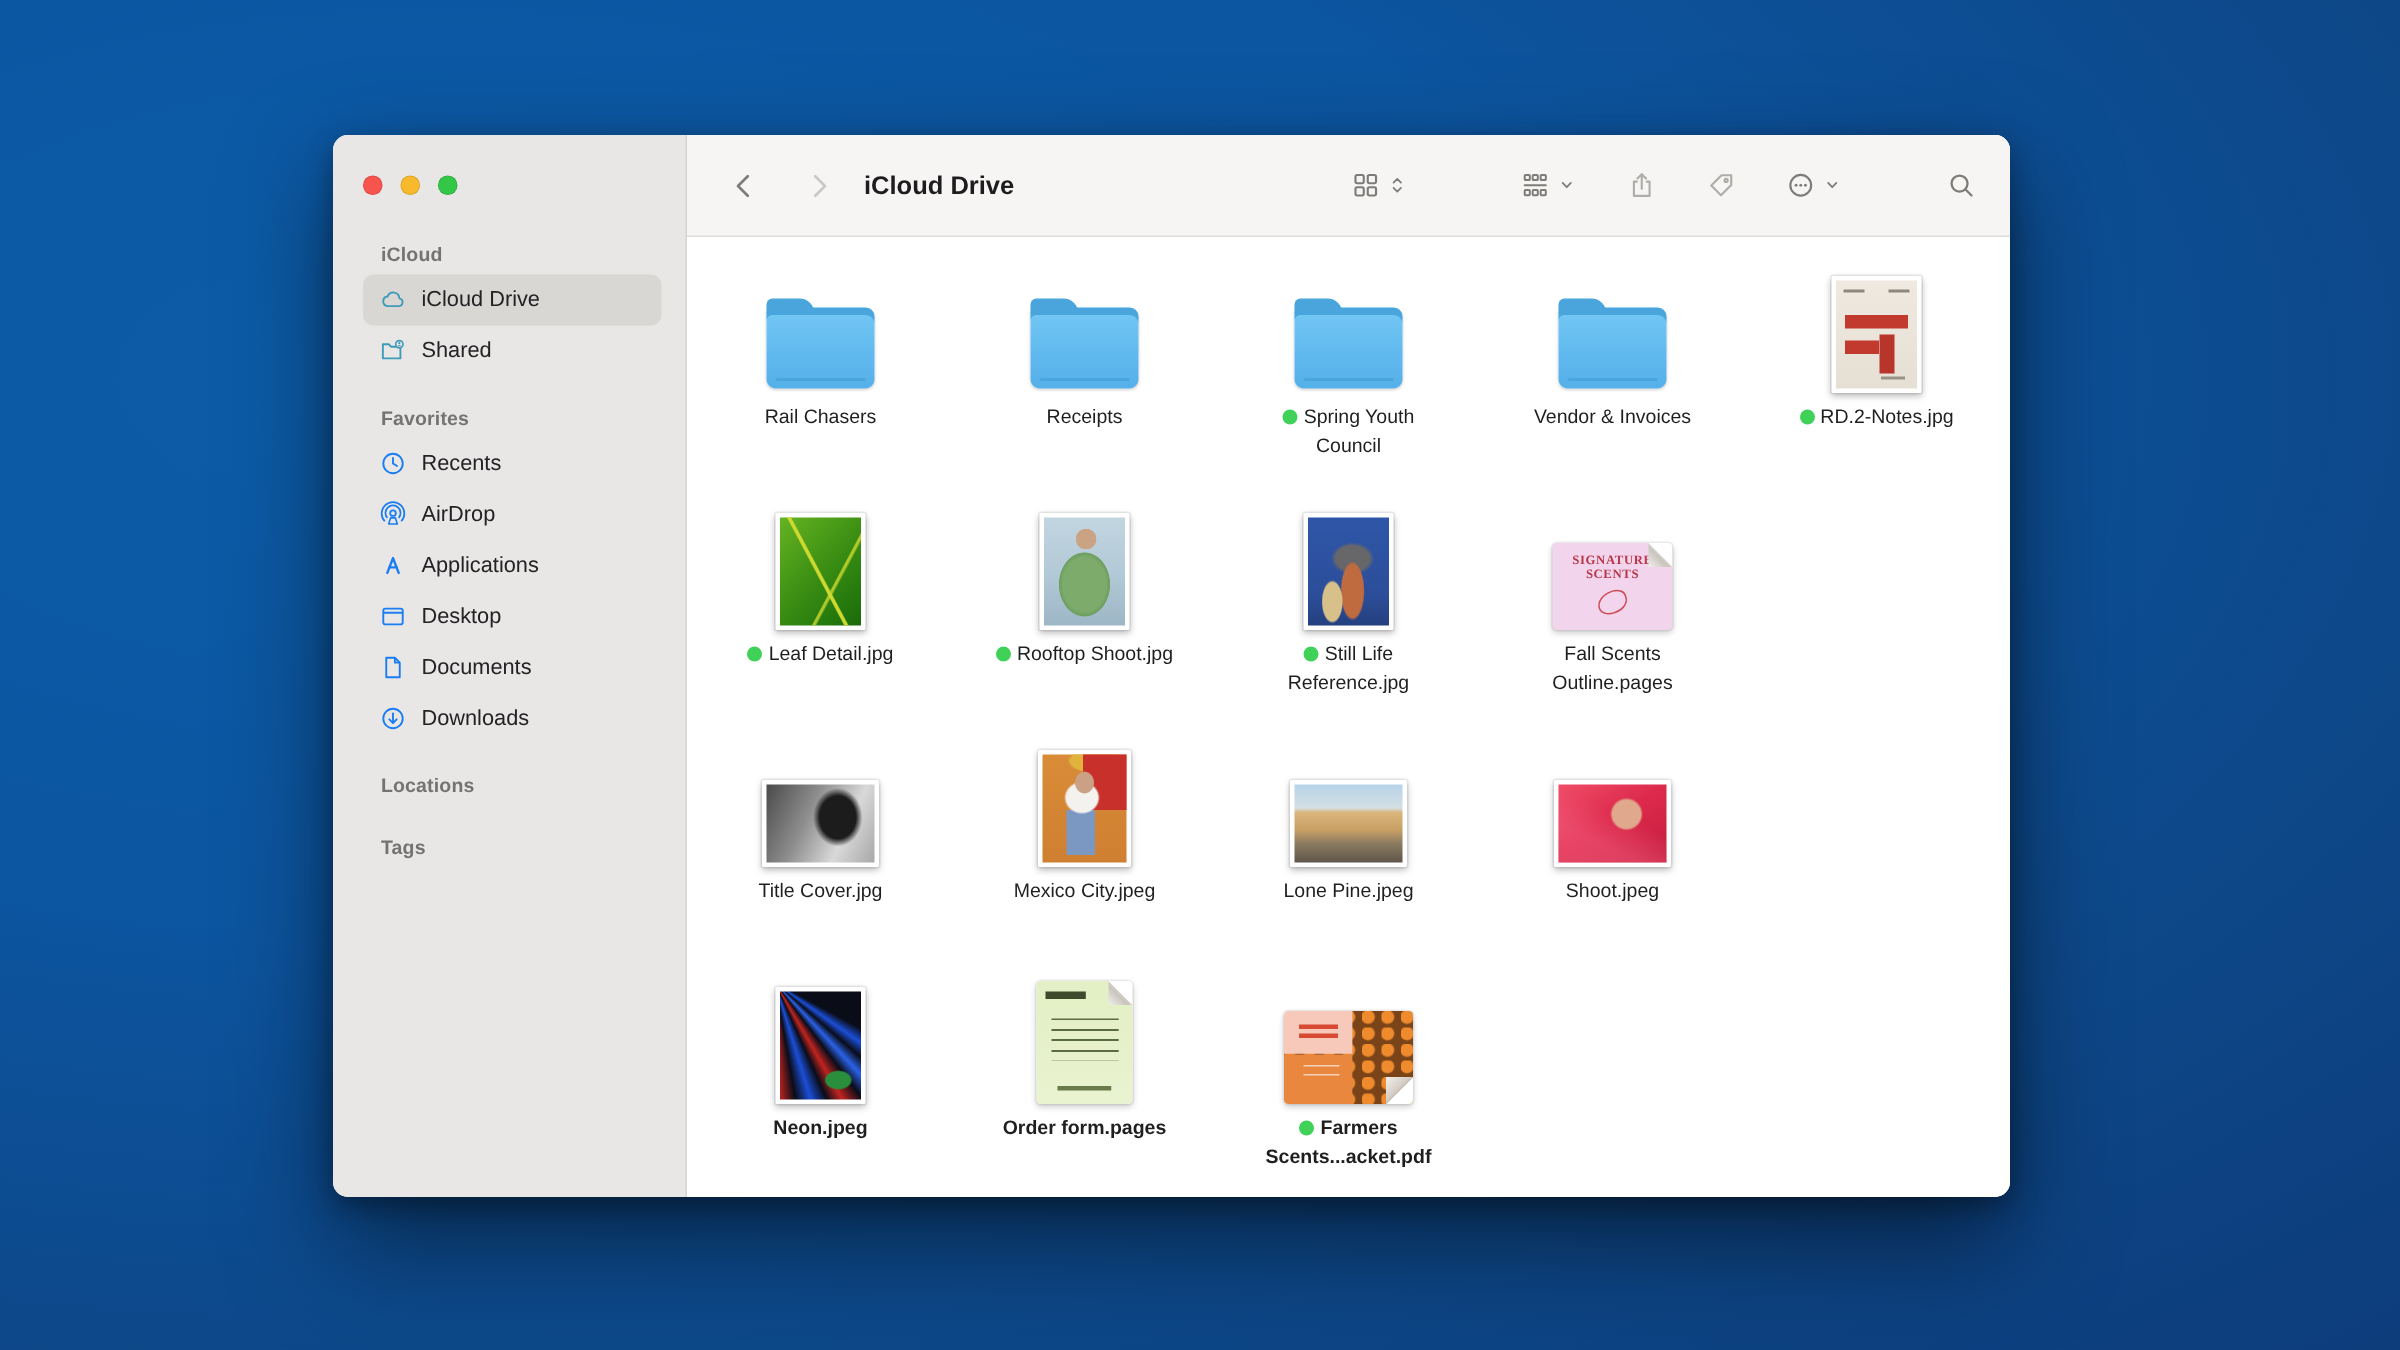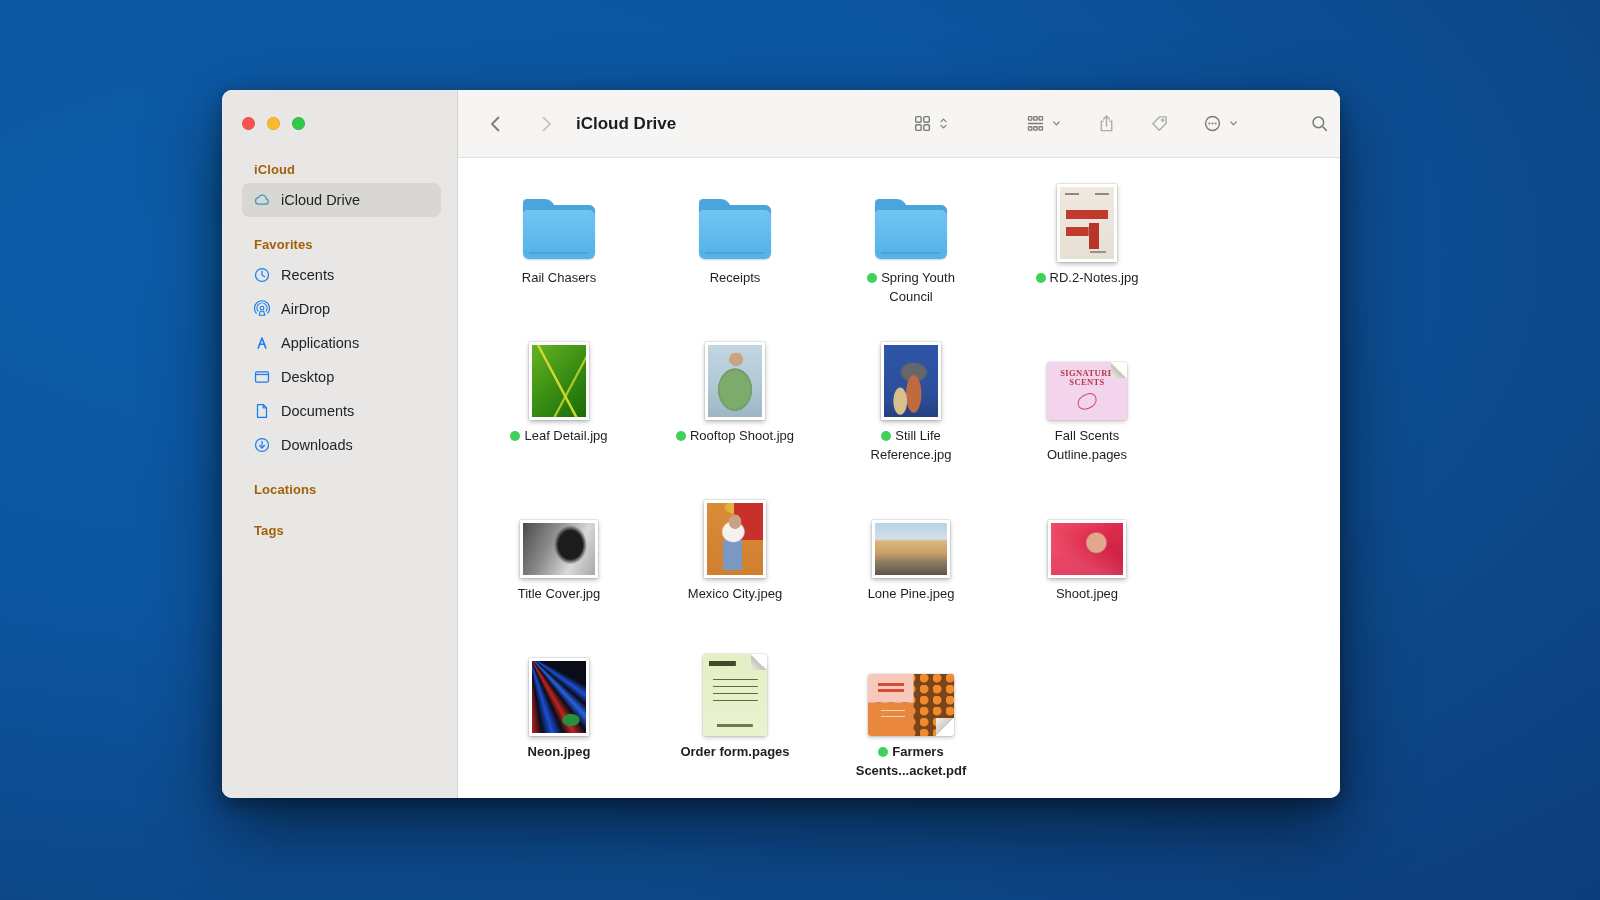--- a/index.html
+++ b/index.html
@@ -25,21 +25,21 @@
     border-right:1px solid #d6d4d1; padding:27px 16px 0 20px;
   }
   .traffic-lights { display:flex; gap:12px; margin-bottom:32px; }
   .tl { width:13px; height:13px; border-radius:50%; box-shadow: inset 0 0 0 .5px rgba(0,0,0,.15); cursor:default; }
   .tl.red    { background:var(--traffic_red); }
   .tl.yellow { background:var(--traffic_yellow); }
   .tl.green  { background:var(--traffic_green); }
 
   .side-section { margin-bottom:20px; }
   .side-title {
-    font-size:13px; font-weight:bold; color:#a16207;
+    font-size:13px; font-weight:bold; color:#737373;
     padding:0 0 6px 12px; letter-spacing:.1px;
   }
   .side-item {
     display:flex; align-items:center; gap:9px;
     height:34px; padding:0 10px; border-radius:7px;
     font-size:14.5px; color:#232326; cursor:default;
   }
   .side-item.selected { background:#d9d7d4; }
   .side-icon { display:inline-flex; width:20px; justify-content:center; }
   .side-icon svg { width:18px; height:18px; }
@@ -60,21 +60,21 @@
   .tb-btn.disabled { color:#c9c8c5; }
   .tb-btn.dimmed   { color:#aeadaa; }
   .nav-group { display:flex; align-items:center; gap:22px; }
   .nav-group .tb-btn svg { width:20px; height:20px; }
   .tb-title { font-size:17px; font-weight:700; color:#1d1d1f; margin-left:16px; }
   .actions-group { display:flex; align-items:center; gap:26px; margin-left:auto; }
   .actions-group .tb-btn:first-child { margin-right:42px; }
   .search-group { margin-left:62px; }
 
   
-  .content { flex:1; padding:20px 16px 0 1px; overflow:hidden;margin-left:12px; }
+  .content { flex:1; padding:20px 16px 0 1px; overflow:hidden; }
   .file-row { display:grid; grid-template-columns:repeat(5,176px); height:158px; }
   .file-row:last-child { height:auto;font-weight:bold; }
   .file { display:flex; flex-direction:column; align-items:center; cursor:default; }
   .icon-area { height:84px; display:flex; align-items:flex-end; justify-content:center; }
   .file-label {
     margin-top:7px; max-width:122px; text-align:center;
     font-size:13px; line-height:1.45; color:#1f1f21; word-break:normal;
   }
   .dot {
     display:inline-block; width:10px; height:10px; border-radius:50%;
@@ -333,20 +333,28 @@
     <div class="side-title">iCloud</div>
     <div class="section-items">
             <div class="side-item selected">
     <span class="side-icon icon-cloudy">
                 <svg class="">
                   <use href="#cloud-icon"></use>
                 </svg>
               </span>
     <span class="side-label">iCloud Drive</span>
   </div>
+            <div class="side-item">
+    <span class="side-icon icon-cloudy">
+                <svg class="">
+                  <use href="#shared-folder-icon"></use>
+                </svg>
+              </span>
+    <span class="side-label">Shared</span>
+  </div>
           </div>
   </div>
         <div class="side-section">
     <div class="side-title">Favorites</div>
     <div class="section-items">
             <div class="side-item">
     <span class="side-icon icon-fav">
                 <svg class="">
                   <use href="#clock-icon"></use>
                 </svg>
@@ -478,20 +486,26 @@
     <div class="file-label"><span>Receipts</span></div>
   </div>
           <div class="file">
     <div class="icon-area">
               <div class="folder-shape"></div>
             </div>
     <div class="file-label"><span class="dot"></span><span>Spring Youth Council</span></div>
   </div>
           <div class="file">
     <div class="icon-area">
+              <div class="folder-shape"></div>
+            </div>
+    <div class="file-label"><span>Vendor &amp; Invoices</span></div>
+  </div>
+          <div class="file">
+    <div class="icon-area">
               <div class="thumb photo t-rdnotes portrait">
                 <span class="img"></span>
               </div>
             </div>
     <div class="file-label"><span class="dot"></span><span>RD.2-Notes.jpg</span></div>
   </div>
         </div>
         <div class="file-row">
           <div class="file">
     <div class="icon-area">

